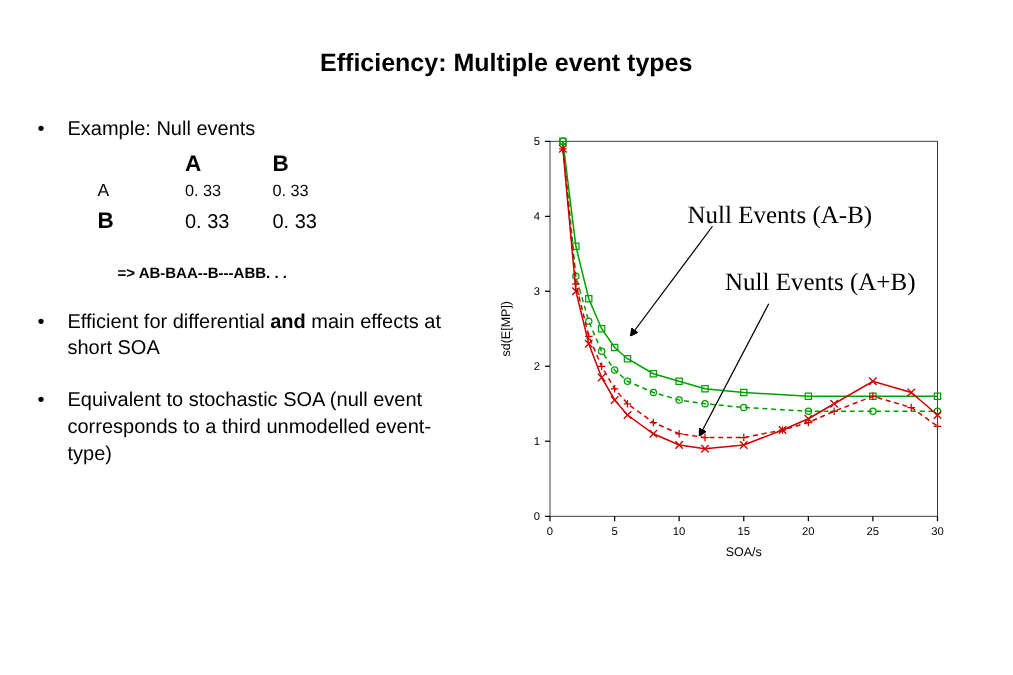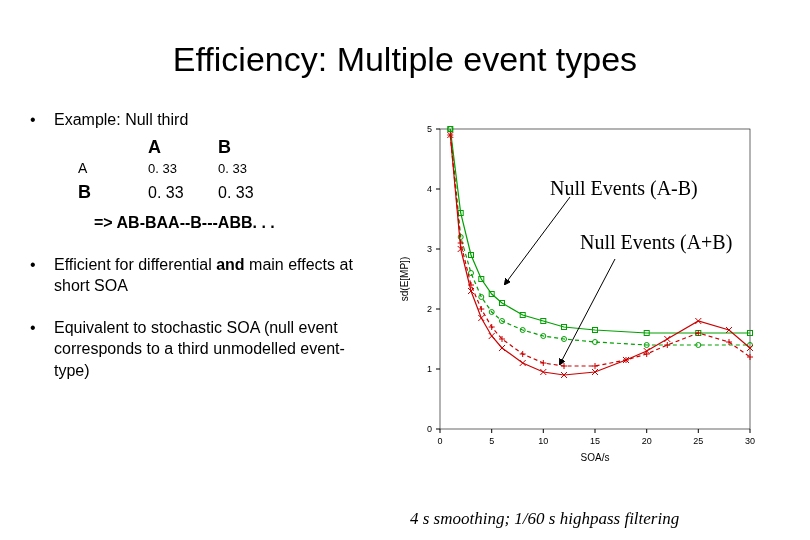--- a/index.html
+++ b/index.html
@@ -7,22 +7,22 @@
     width: 810px;
     height: 540px;
     background: #fff;
     font-family: Arial, Helvetica, sans-serif;
     color: #000;
     position: relative;
     overflow: hidden;
   }
   .title {
     text-align: center;
-    font-size: 34px;
-    font-weight: normal;
+    font-size: 20px;
+    font-weight: bold;
     padding-top: 40px;
   }
   .content {
     display: flex;
     margin-top: 30px;
   }
   .left {
     width: 370px;
     padding-left: 30px;
     font-size: 16px;
@@ -33,21 +33,21 @@
   li.bullet > .dot { width: 24px; flex: none; }
   li.bullet > .body { flex: 1; }
   .tbl { margin-left: 24px; margin-top: 4px; }
   .tbl-row { display: flex; align-items: baseline; }
   .tbl-cell { width: 70px; text-align: left; }
   .tbl-hdr { font-weight: bold; font-size: 18px; }
   .tbl-rowlabel-small { font-size: 14px; }
   .tbl-rowlabel-big { font-size: 18px; font-weight: bold; }
   .tbl-val-small { font-size: 13px; }
   .tbl-val-big { font-size: 16px; }
-  .seq { margin-left: 40px; margin-top: 8px; font-weight: bold; font-size: 16px; }
+  .seq { margin-left: 40px; margin-top: 22px; font-weight: bold; font-size: 12px; }
   .right {
     width: 410px;
     position: relative;
   }
   .plot {
     position: absolute;
     left: 20px; top: 0;
     width: 370px; height: 360px;
   }
   .caption {
@@ -71,21 +71,21 @@
 <body>
 
 <div class="title">Efficiency: Multiple event types</div>
 
 <div class="content">
   <div class="left">
     <ul>
       <li class="bullet">
         <div class="dot">•</div>
         <div class="body">
-          <div>Example: Null third</div>
+          <div>Example: Null events</div>
           <div class="tbl">
             <div class="tbl-row">
               <div class="tbl-cell"></div>
               <div class="tbl-cell tbl-hdr">A</div>
               <div class="tbl-cell tbl-hdr">B</div>
             </div>
             <div class="tbl-row">
               <div class="tbl-cell tbl-rowlabel-small">A</div>
               <div class="tbl-cell tbl-val-small">0. 33</div>
               <div class="tbl-cell tbl-val-small">0. 33</div>
@@ -231,15 +231,14 @@
       <defs>
         <marker id="ah" markerWidth="6" markerHeight="6" refX="5" refY="3" orient="auto">
           <path d="M0,0 L6,3 L0,6 Z" fill="#000"></path>
         </marker>
       </defs>
       <line x1="200" y1="88" x2="135" y2="175" stroke="#000" stroke-width="1" marker-end="url(#ah)"></line>
       <line x1="245" y1="150" x2="190" y2="255" stroke="#000" stroke-width="1" marker-end="url(#ah)"></line>
     </svg>
     <div class="anno" style="left:210px; top:122px;">Null Events (A+B)</div>
 
-    <div class="caption">4 s smoothing;  1/60 s highpass filtering</div>
   </div>
 </div>
 
 </body></html>

